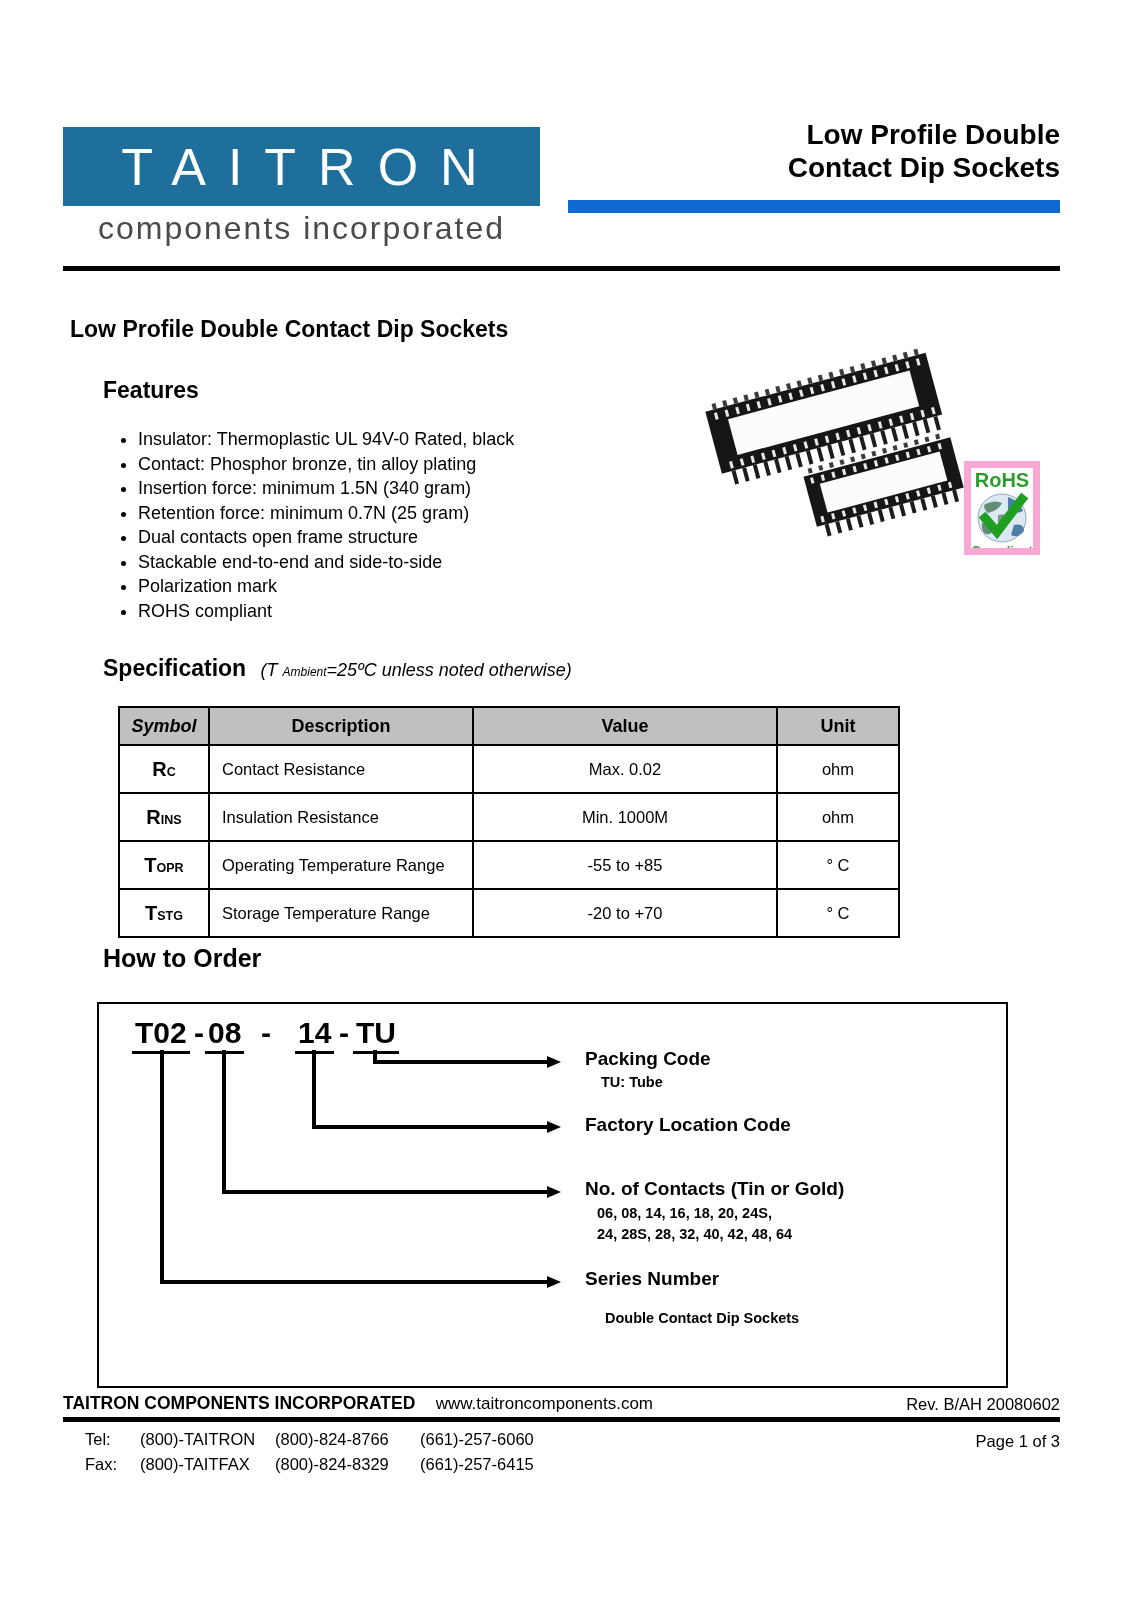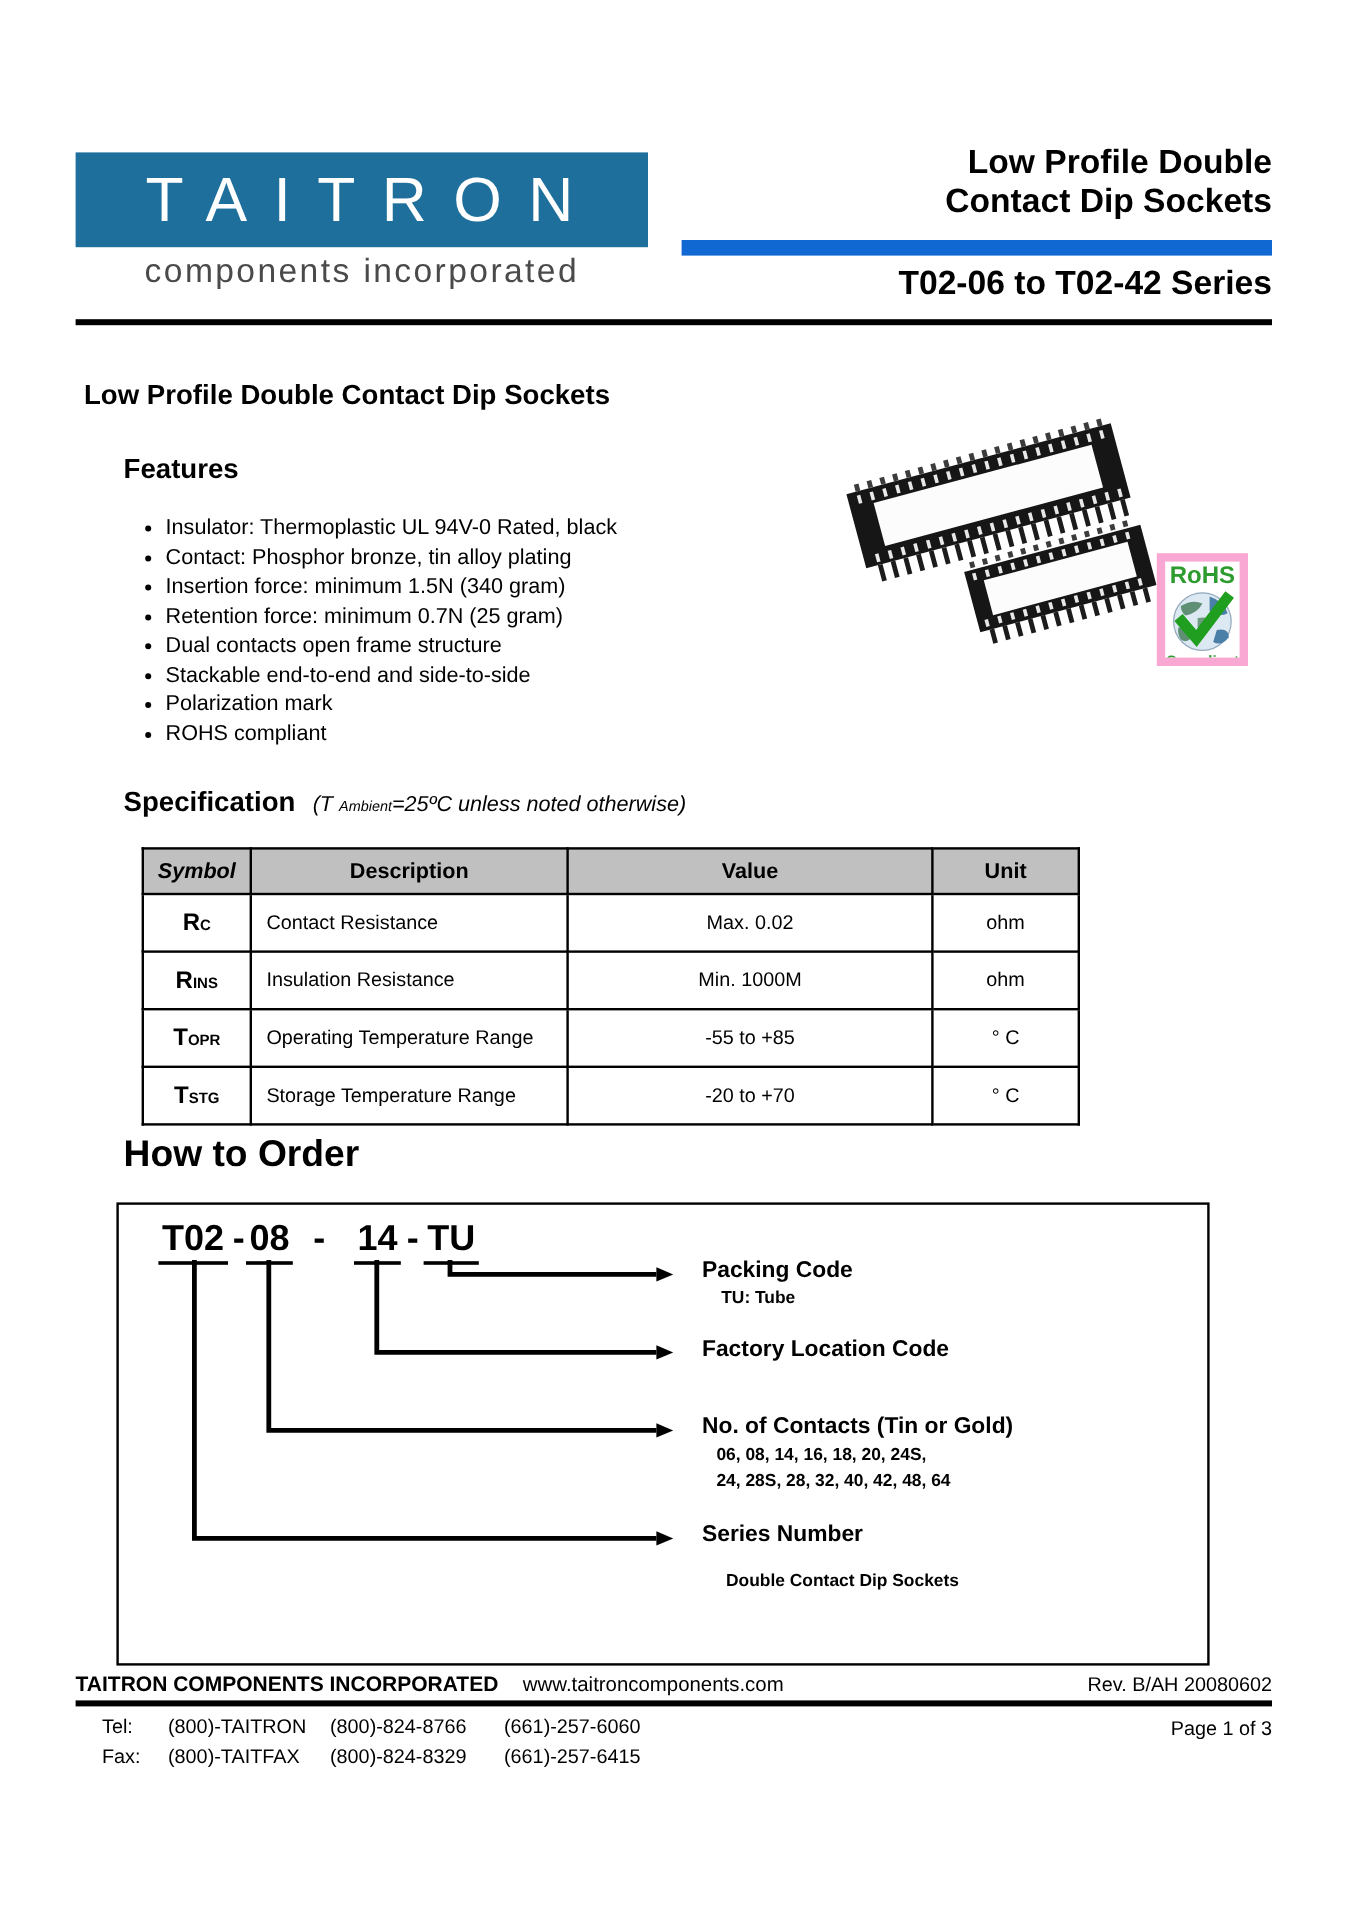--- a/index.html
+++ b/index.html
@@ -5,21 +5,21 @@
   * { margin:0; padding:0; box-sizing:border-box; }
   html,body { background:#ffffff; }
   body { font-family:"Liberation Sans", sans-serif; color:#000; }
   .page { position:relative; width:1124px; height:1600px; background:#fff; overflow:hidden; }
 
   
   .logo-box { position:absolute; left:63px; top:127px; width:477px; height:79px;
               background:#1e6f9c; display:flex; align-items:center; justify-content:center; }
   .logo-text { color:#fff; font-size:52px; font-weight:400; letter-spacing:22px; padding-left:18px; }
   .logo-sub { position:absolute; left:63px; top:210px; width:477px; text-align:center;
-              color:#4a4a4a; font-size:28px; letter-spacing:2px; }
+              color:#4a4a4a; font-size:32px; letter-spacing:2px; }
   .title-block { position:absolute; right:64px; top:118px; width:520px; text-align:right; }
   .title-line { font-size:28px; font-weight:bold; line-height:33px; }
   .accent-bar { position:absolute; left:568px; top:200px; width:492px; height:13px; background:#1068d2; }
   .series-title { position:absolute; right:64px; top:220px; width:520px; text-align:right;
                   font-size:28px; font-weight:bold; }
   .header-rule { position:absolute; left:63px; top:266px; width:997px; height:5px; background:#000; }
 
   
   .page-title { position:absolute; left:70px; top:316px; font-size:23px; font-weight:bold; }
   .features-heading { position:absolute; left:103px; top:377px; font-size:23px; font-weight:bold; }
@@ -45,21 +45,21 @@
   .spec-table td { height:48px; text-align:center; }
   .col-symbol { width:90px;font-style:italic; }
   .col-desc   { width:264px; }
   .col-value  { width:304px; }
   .col-unit   { width:122px; }
   td.cell-desc { text-align:left; padding-left:12px; }
   .sym-main { font-weight:bold; font-size:20px; }
   .sym-sub  { font-weight:bold; font-size:12.5px; }
 
   
-  .order-heading { position:absolute; left:103px; top:944px; font-size:31px; font-weight:bold; }
+  .order-heading { position:absolute; left:103px; top:944px; font-size:25px; font-weight:bold; }
   .order-box { position:absolute; left:97px; top:1002px; width:911px; height:386px; border:2px solid #000; }
   .code-part { position:absolute; top:12px; font-size:30px; font-weight:bold;
                border-bottom:3px solid #000; padding:0 3px 1px 3px; }
   .code-sep  { position:absolute; top:12px; font-size:30px; font-weight:bold; }
   .cp-0 { left:33px; } .cs-0 { left:95px; }
   .cp-1 { left:106px; } .cs-1 { left:162px; }
   .cp-2 { left:196px; } .cs-2 { left:240px; }
   .cp-3 { left:254px; }
   .order-lines { position:absolute; left:0; top:0; }
   .order-label { position:absolute; left:486px; font-size:19px; font-weight:bold; line-height:21px; }
@@ -90,21 +90,20 @@
   <div class="logo-box">
     <span class="logo-text">TAITRON</span>
   </div>
   <div class="logo-sub">components incorporated</div>
 
   <div class="title-block">
     <div class="title-line">Low Profile Double</div>
     <div class="title-line">Contact Dip Sockets</div>
   </div>
   <div class="accent-bar"></div>
-  <div class="series-title">T02-06 to T02-42 Series</div>
   <div class="header-rule"></div>
 
   <div class="page-title">Low Profile Double Contact Dip Sockets</div>
   <div class="features-heading">Features</div>
   <ul class="features-list">
     <li>Insulator: Thermoplastic UL 94V-0 Rated, black</li>
     <li>Contact: Phosphor bronze, tin alloy plating</li>
     <li>Insertion force: minimum 1.5N (340 gram)</li>
     <li>Retention force: minimum 0.7N (25 gram)</li>
     <li>Dual contacts open frame structure</li>

